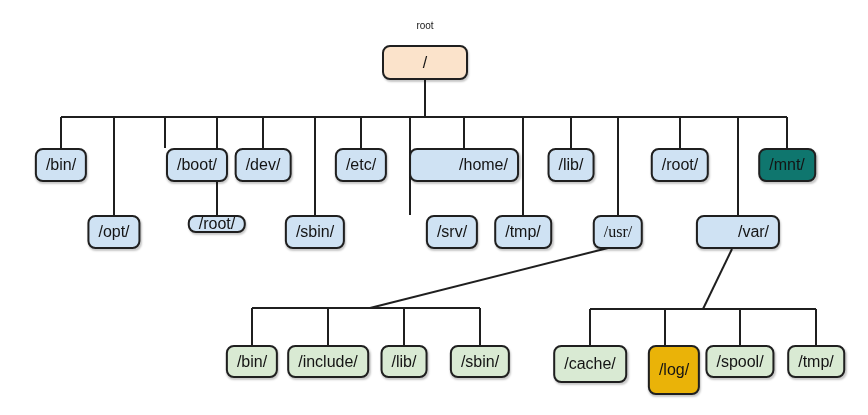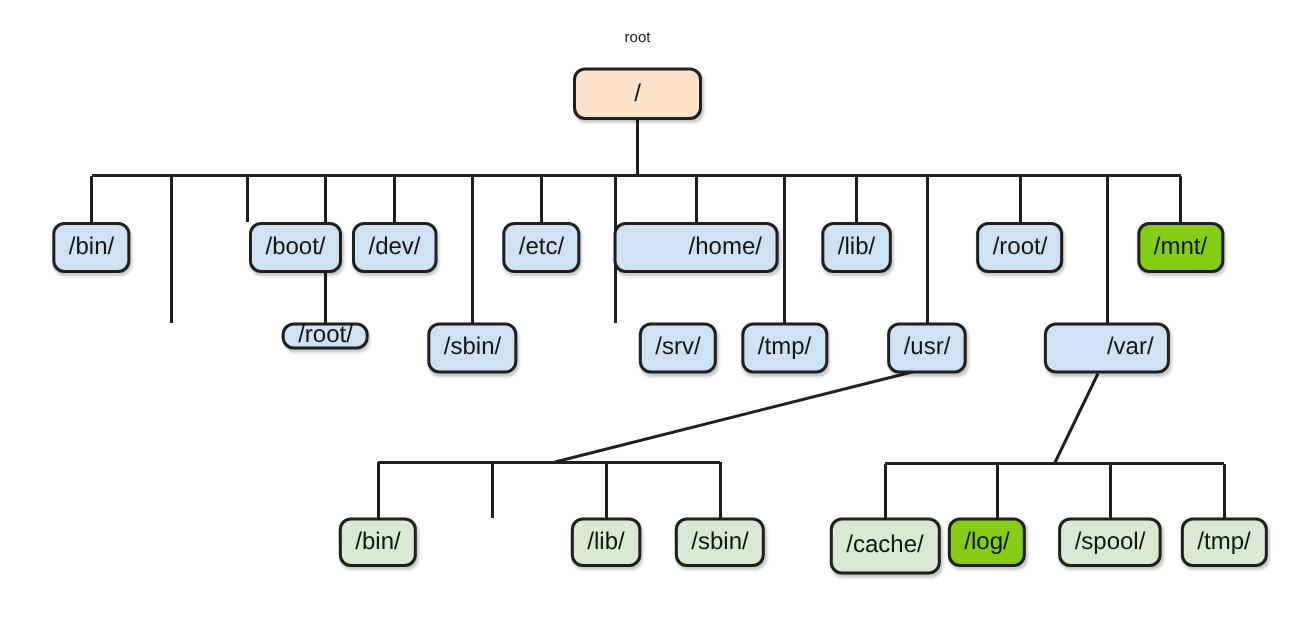--- a/index.html
+++ b/index.html
@@ -75,33 +75,35 @@
       <line x1="732" y1="249" x2="703" y2="309" stroke="#1f1f1f" stroke-width="2"></line>
       <line x1="590" y1="309" x2="816" y2="309" stroke="#1f1f1f" stroke-width="2" shape-rendering="crispEdges"></line>
       <line x1="590" y1="309" x2="590" y2="345" stroke="#1f1f1f" stroke-width="2" shape-rendering="crispEdges"></line>
       <line x1="665" y1="309" x2="665" y2="345" stroke="#1f1f1f" stroke-width="2" shape-rendering="crispEdges"></line>
       <line x1="740" y1="309" x2="740" y2="345" stroke="#1f1f1f" stroke-width="2" shape-rendering="crispEdges"></line>
       <line x1="816" y1="309" x2="816" y2="345" stroke="#1f1f1f" stroke-width="2" shape-rendering="crispEdges"></line>
     </svg>
   <div class="caption" id="root-caption" style="left: 425px; top: 20px;">root</div>
   <div class="node" id="root-node" style="left: 425px; top: 45px; height: 35px; min-width: 86px; background: rgb(251, 227, 203);">/</div>
 <div class="node" style="left: 61px; top: 148px; height: 34px; background: rgb(207, 226, 243); border-color: rgb(31, 31, 31);">/bin/</div>
+    <div class="node" style="left: 114px; top: 215px; height: 34px; background: rgb(207, 226, 243); border-color: rgb(31, 31, 31);">/opt/</div>
     <div class="node" style="left: 165px; top: 148px; height: 34px; background: rgb(207, 226, 243); border-color: rgb(31, 31, 31); margin-left: 32px;">/boot/</div>
     <div class="node" style="left: 217px; top: 215px; height: 18px; background: rgb(207, 226, 243); border-color: rgb(31, 31, 31);">/root/</div>
     <div class="node" style="left: 263px; top: 148px; height: 34px; background: rgb(207, 226, 243); border-color: rgb(31, 31, 31);">/dev/</div>
     <div class="node" style="left: 315px; top: 215px; height: 34px; background: rgb(207, 226, 243); border-color: rgb(31, 31, 31);">/sbin/</div>
     <div class="node" style="left: 361px; top: 148px; height: 34px; background: rgb(207, 226, 243); border-color: rgb(31, 31, 31);">/etc/</div>
     <div class="node" style="left: 410px; top: 215px; height: 34px; background: rgb(207, 226, 243); border-color: rgb(31, 31, 31); margin-left: 42px;">/srv/</div>
     <div class="node" style="left: 464px; top: 148px; height: 34px; background: rgb(207, 226, 243); border-color: rgb(31, 31, 31); padding-left: 48px;">/home/</div>
     <div class="node" style="left: 523px; top: 215px; height: 34px; background: rgb(207, 226, 243); border-color: rgb(31, 31, 31);">/tmp/</div>
     <div class="node" style="left: 571px; top: 148px; height: 34px; background: rgb(207, 226, 243); border-color: rgb(31, 31, 31);">/lib/</div>
-    <div class="node" style="left: 618px; top: 215px; height: 34px; background: rgb(207, 226, 243); border-color: rgb(31, 31, 31);">/usr/</div>
+    <div class="node" style="left: 618px; top: 215px; height: 34px; background: rgb(207, 226, 243); border-color: rgb(31, 31, 31); font-family: Liberation Serif, serif;">/usr/</div>
     <div class="node" style="left: 680px; top: 148px; height: 34px; background: rgb(207, 226, 243); border-color: rgb(31, 31, 31);">/root/</div>
     <div class="node" style="left: 738px; top: 215px; height: 34px; background: rgb(207, 226, 243); border-color: rgb(31, 31, 31); padding-left: 40px;">/var/</div>
-    <div class="node" style="left: 787px; top: 148px; height: 34px; background: #84cc16; border-color: rgb(31, 31, 31);">/mnt/</div>
+    <div class="node" style="left: 787px; top: 148px; height: 34px; background: #0f766e; border-color: rgb(31, 31, 31);">/mnt/</div>
     <div class="node" style="left: 252px; top: 345px; height: 33px; background: rgb(217, 234, 211); border-color: rgb(31, 31, 31);">/bin/</div>
+    <div class="node" style="left: 328px; top: 345px; height: 33px; background: rgb(217, 234, 211); border-color: rgb(31, 31, 31);">/include/</div>
     <div class="node" style="left: 404px; top: 345px; height: 33px; background: rgb(217, 234, 211); border-color: rgb(31, 31, 31);">/lib/</div>
     <div class="node" style="left: 480px; top: 345px; height: 33px; background: rgb(217, 234, 211); border-color: rgb(31, 31, 31);">/sbin/</div>
     <div class="node" style="left: 590px; top: 345px; height: 38px; background: rgb(217, 234, 211); border-color: rgb(31, 31, 31);">/cache/</div>
-    <div class="node" style="left: 658px; top: 345px; height: 33px; background: #84cc16; border-color: rgb(31, 31, 31);">/log/</div>
+    <div class="node" style="left: 674px; top: 345px; height: 50px; background: #eab308; border-color: rgb(31, 31, 31);">/log/</div>
     <div class="node" style="left: 740px; top: 345px; height: 33px; background: rgb(217, 234, 211); border-color: rgb(31, 31, 31);">/spool/</div>
     <div class="node" style="left: 816px; top: 345px; height: 33px; background: rgb(217, 234, 211); border-color: rgb(31, 31, 31);">/tmp/</div>
   </div>
 
 </body></html>

